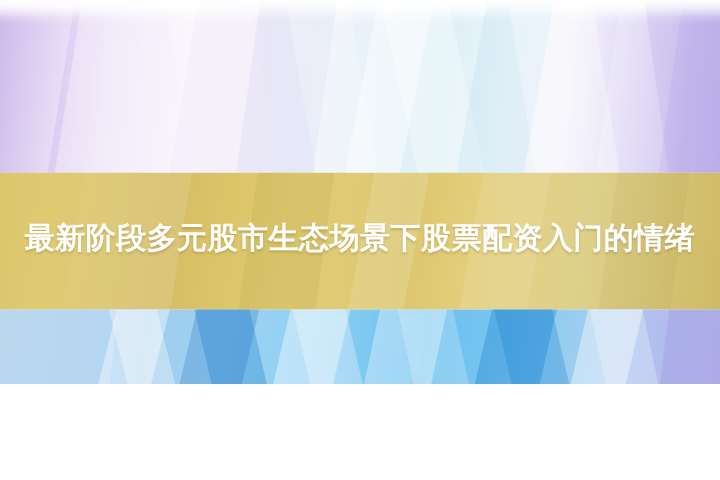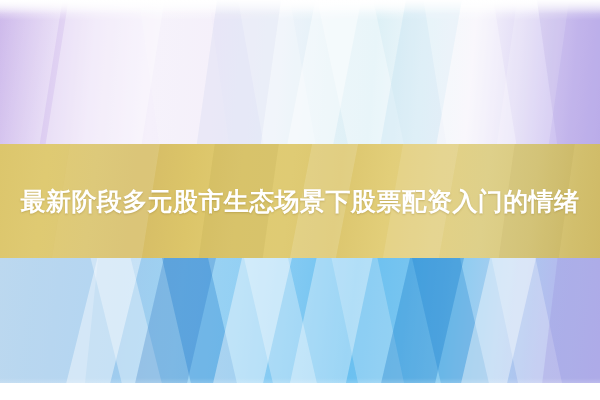--- a/index.html
+++ b/index.html
@@ -3,23 +3,23 @@
 <meta charset="utf-8">
 <style>
   html, body {
     margin: 0;
     padding: 0;
     background: #ffffff;
   }
   #banner {
     position: relative;
     width: 600px;
-    height: 383px;
+    height: 320px;
     overflow: hidden;
-    font-family: Liberation Sans, sans-serif;
+    font-family: Liberation Mono, monospace;
   }
 
   
   .band-top {
     position: absolute;
     left: 0; top: 0;
     width: 600px; height: 144px;
     background:
       linear-gradient(180deg, rgba(255,255,255,0.92) 0%, rgba(255,255,255,0.0) 14%),
       linear-gradient(95deg,

